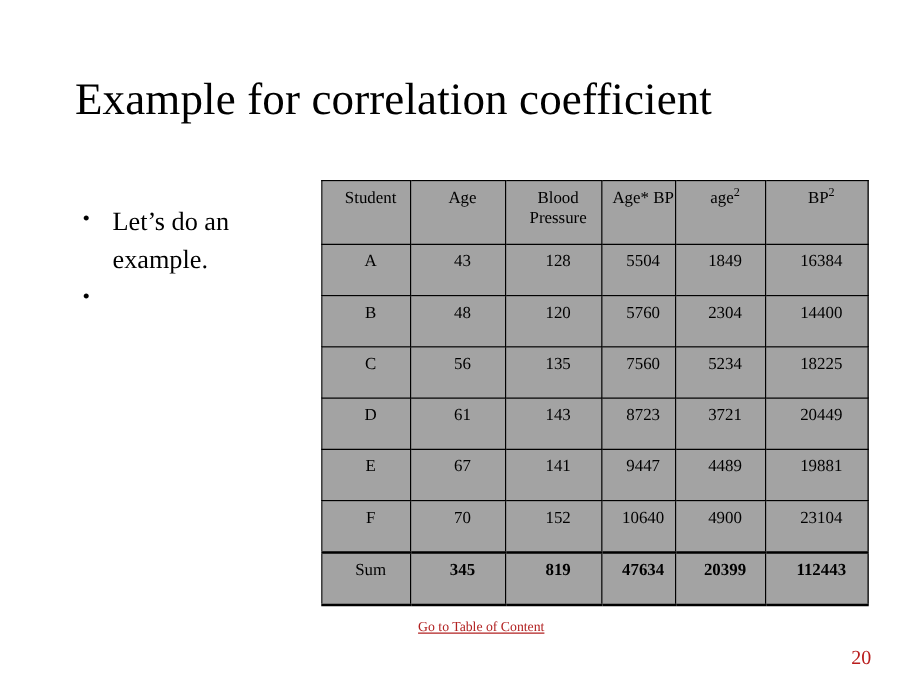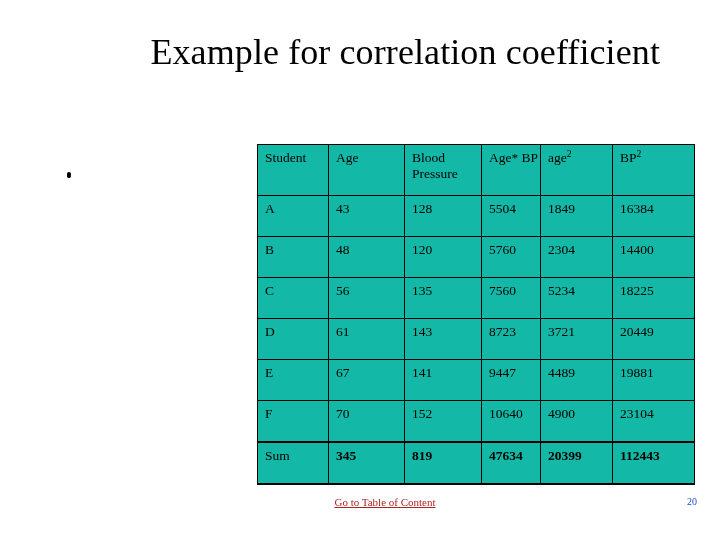--- a/index.html
+++ b/index.html
@@ -14,23 +14,23 @@
     overflow: hidden;
     font-family: "Liberation Serif", "DejaVu Serif", serif;
     color: #000000;
     position: relative;
   }
 
   
   #slide-title {
     position: absolute;
     left: 60px;
-    top: 31px;
+    top: 58px;
     width: 600px;
-    text-align: right;
+    text-align: left;
     font-size: 36px;
     line-height: 1.18;
     font-weight: normal;
     letter-spacing: 0.1px;
   }
 
   
   #bullet-column {
     position: absolute;
     left: 52px;
@@ -67,25 +67,25 @@
   table#data-table {
     border-collapse: collapse;
     width: 437px;
     table-layout: fixed;
     font-size: 13.5px;
   }
   table#data-table th,
   table#data-table td {
     border: 1.4px solid #000000;
     padding: 5px 0 5px 7px;
-    text-align: left;
+    text-align: center;
     vertical-align: top;
     font-weight: normal;
     line-height: 1.22;
-    background: #14b8a6;
+    background: #a3a3a3;
   }
   table#data-table thead th {
     height: 40px;
   }
   table#data-table tbody td {
     height: 30px;
   }
   th sup, td sup {
     font-size: 0.72em;
     vertical-align: super;
@@ -123,34 +123,35 @@
     font-size: 11px;
     padding-left: 25px;
   }
   #toc-link a {
     color: #b22222;
     text-decoration: underline;
   }
   #page-number {
     position: absolute;
     right: 23px;
-    top: 496px;
-    font-size: 10px;
-    color: #1d4ed8;
+    top: 518px;
+    font-size: 16px;
+    color: #b91c1c;
   }
 </style>
 </head>
 <body>
 
 <div id="slide-title">Example for correlation coefficient</div>
 
 <div id="bullet-column">
 
   <div class="bullet-item">
     <span class="bullet-marker">•</span>
+    <span class="bullet-text">Let’s do an example.</span>
   </div>
 
   <div class="bullet-item">
     <span class="bullet-marker">•</span>
   </div>
 
 </div>
 
 <div id="data-table-wrap">
   <table id="data-table">

